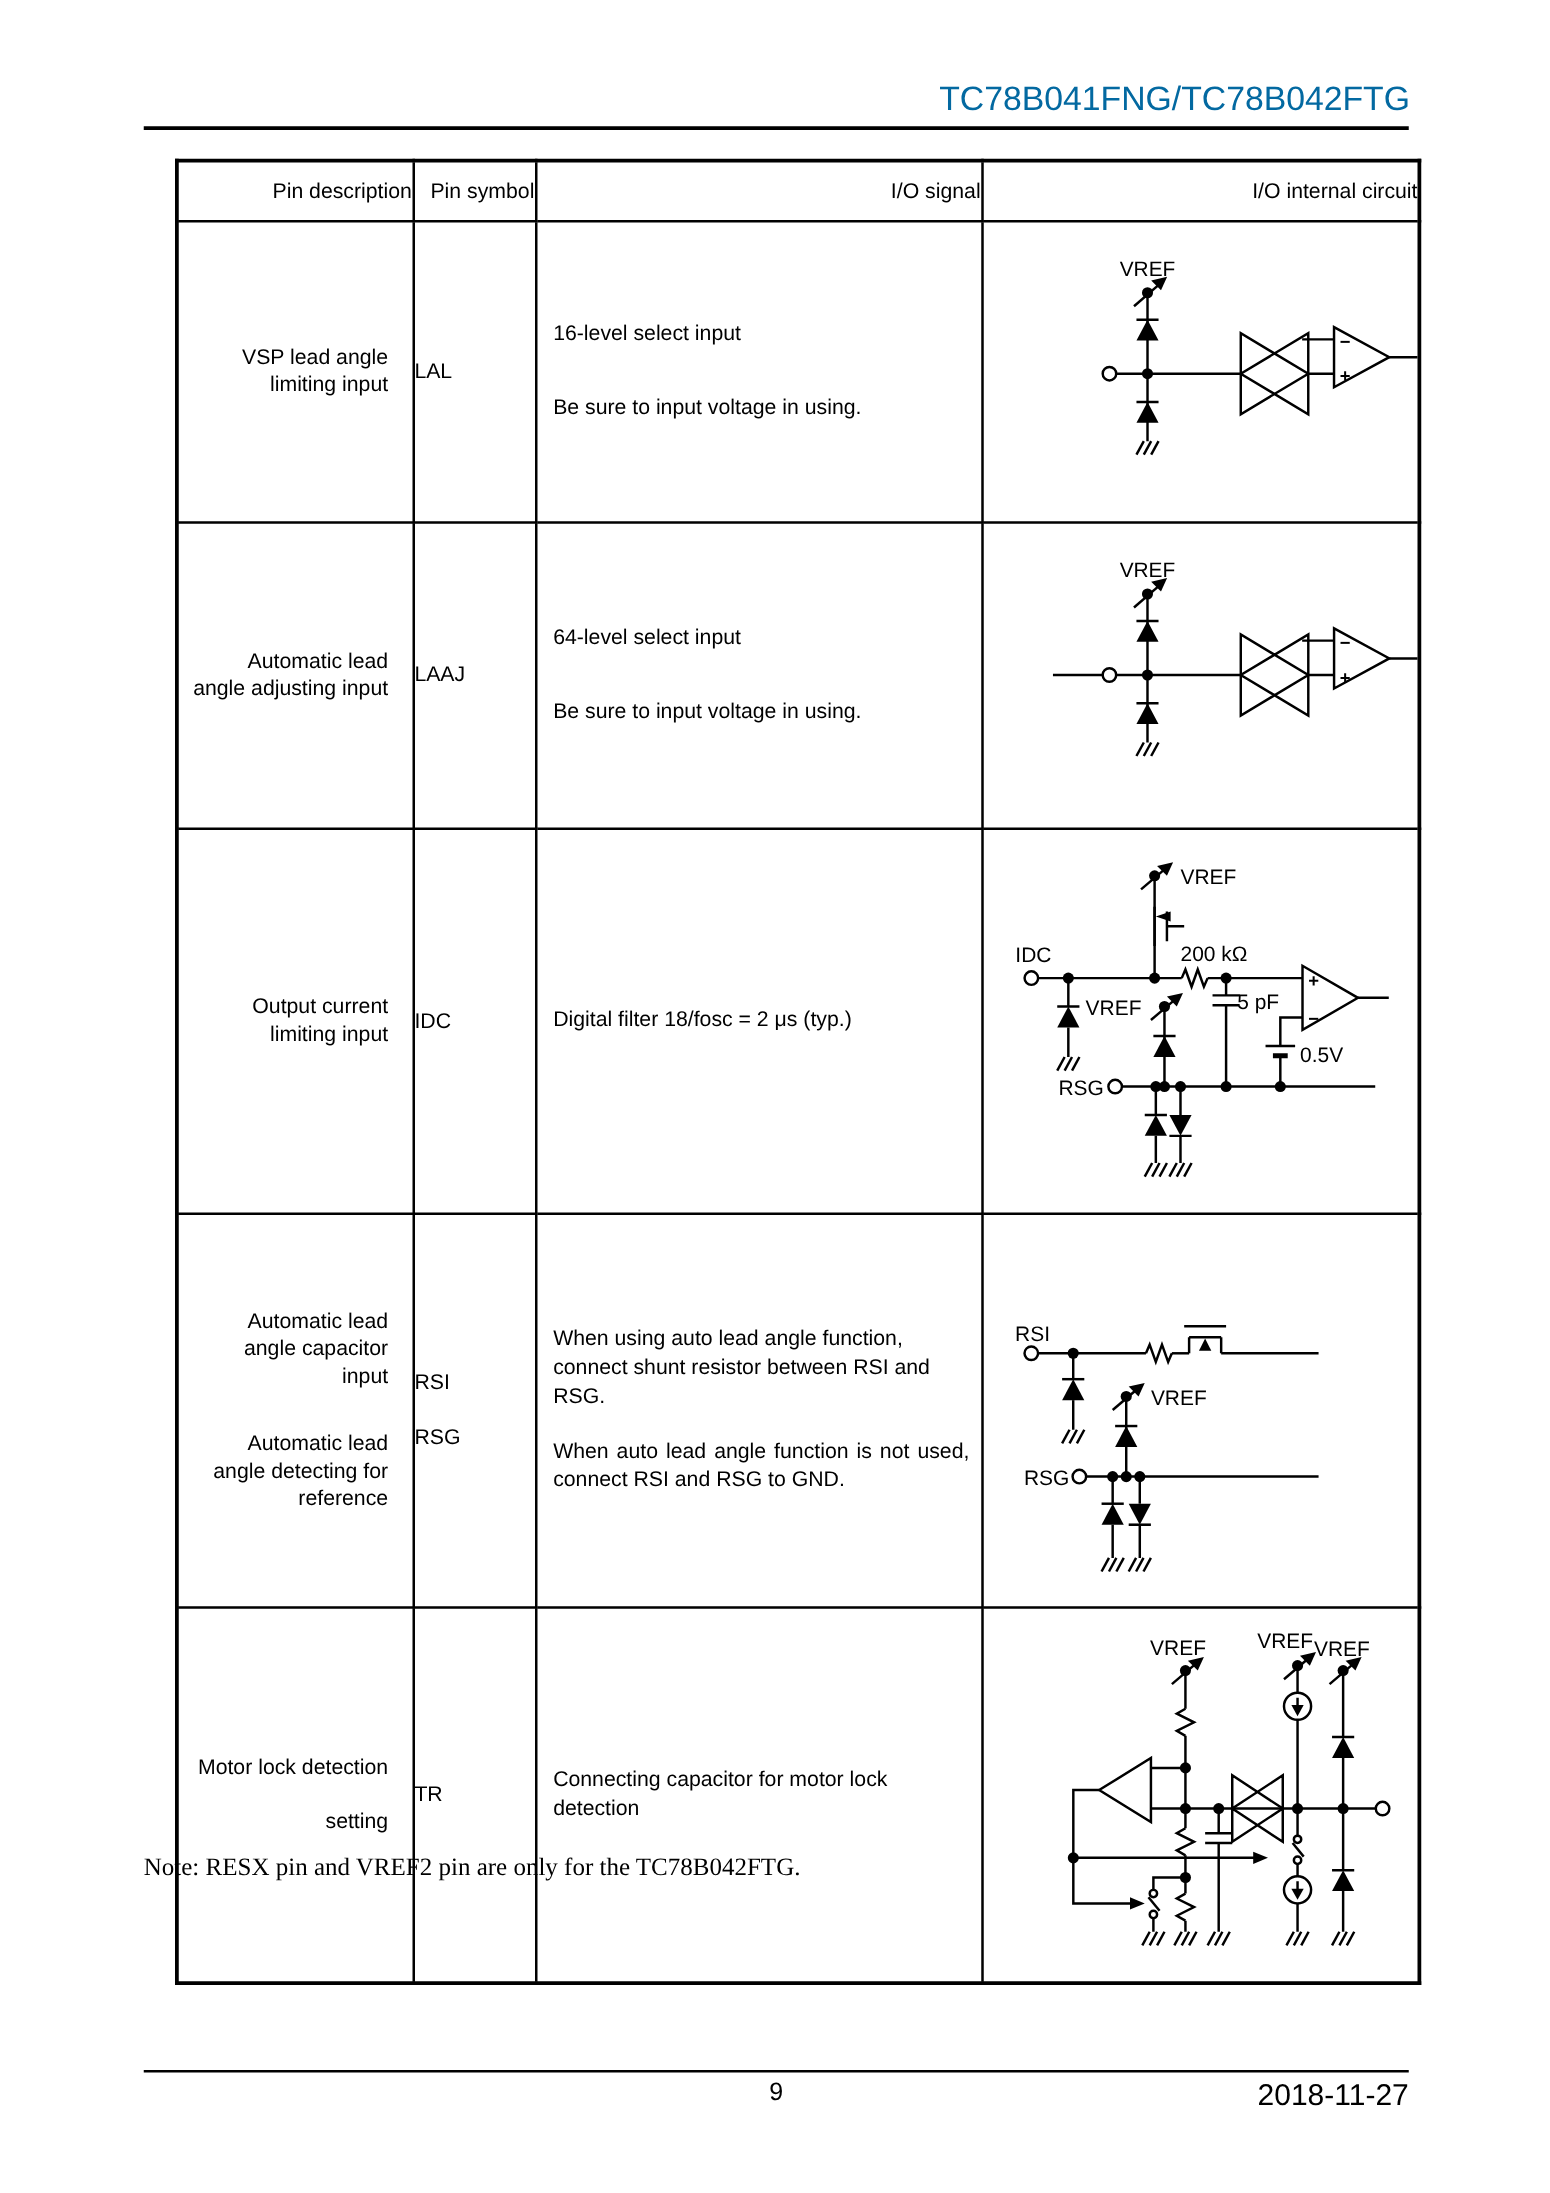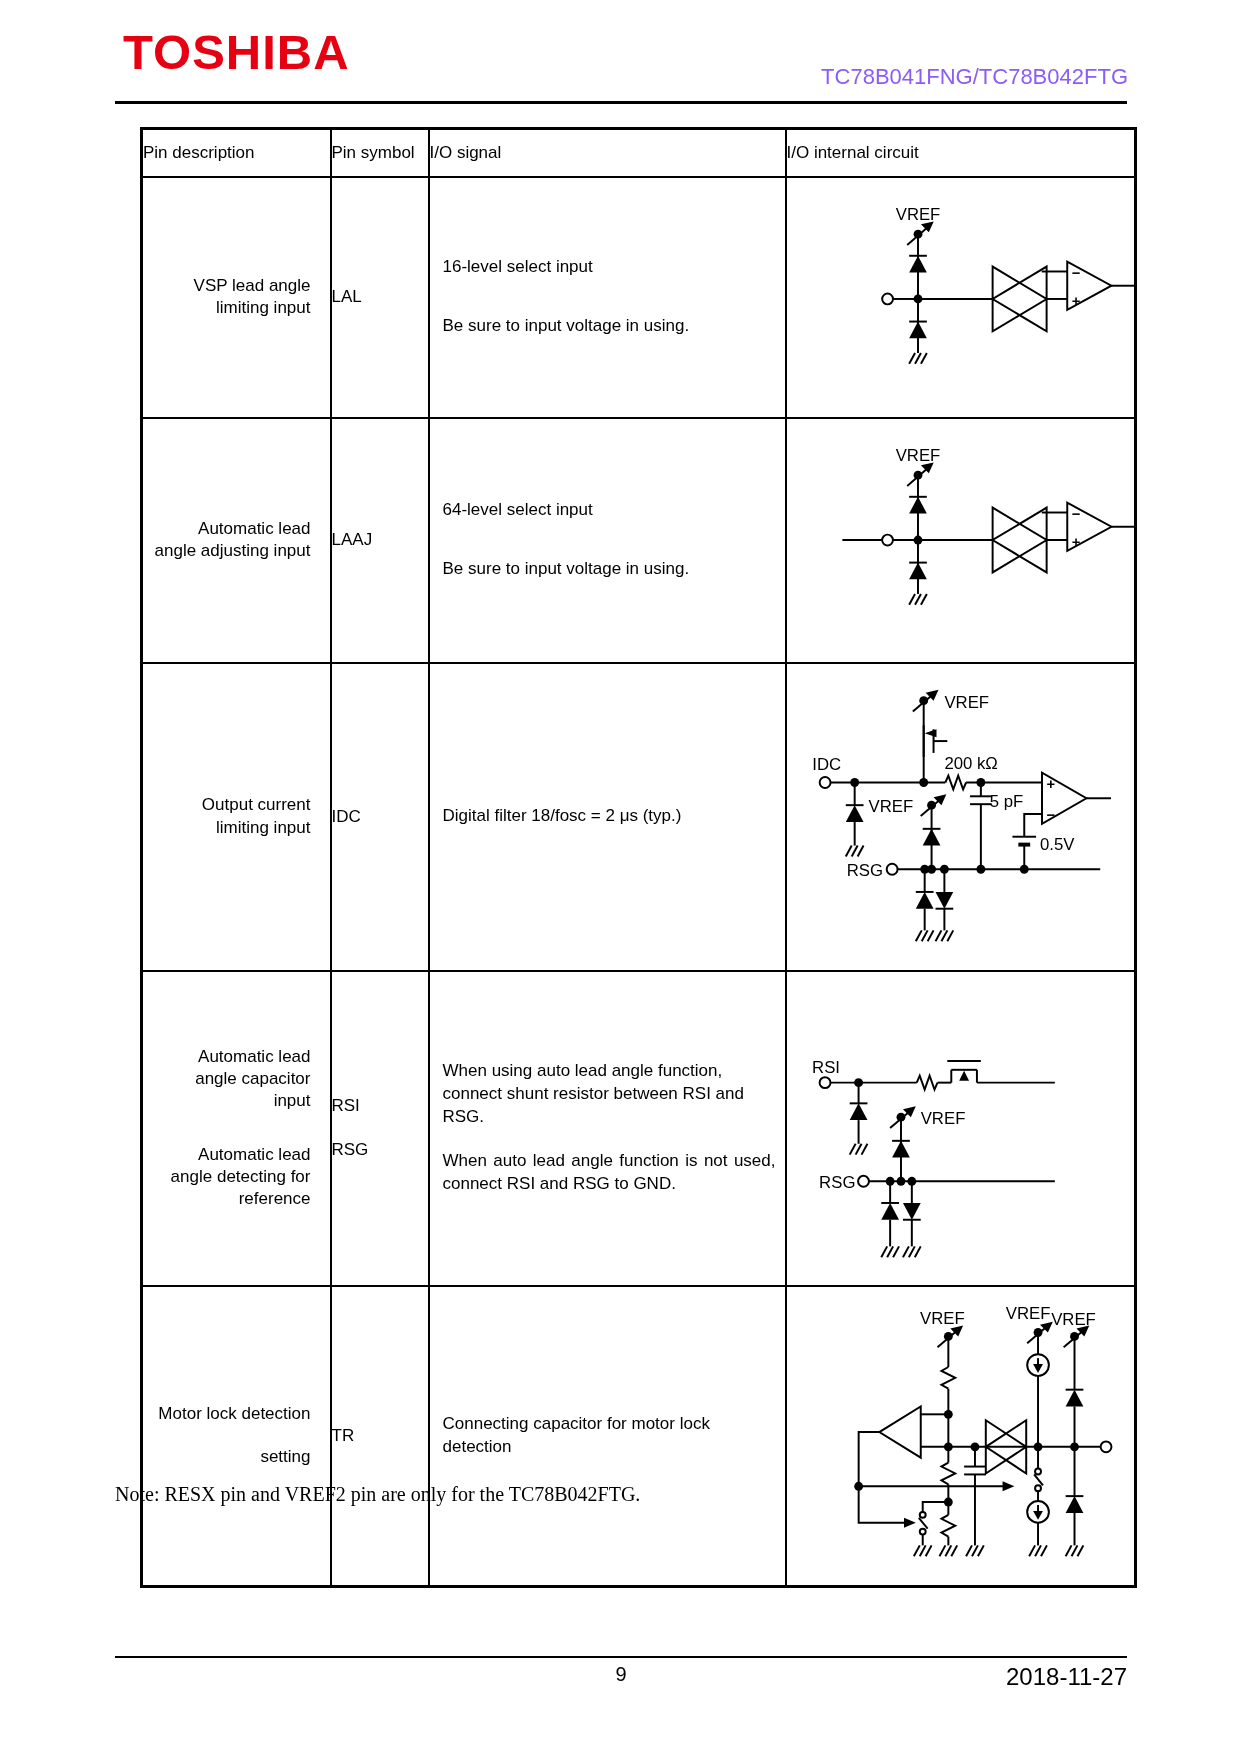--- a/index.html
+++ b/index.html
@@ -2,29 +2,29 @@
 <html><head>
 <meta charset="utf-8">
 <style>
   * { margin:0; padding:0; box-sizing:border-box; }
   html,body { background:#ffffff; }
   body { font-family:"Liberation Sans", sans-serif; color:#000; }
   .page { position:relative; width:1240px; height:1754px; background:#fff; overflow:hidden; }
 
   .logo { position:absolute; left:123px; top:24px; font-size:49px; font-weight:bold;
           letter-spacing:1px; color:#e60012; font-family:"Liberation Sans", sans-serif; }
-  .doc-title { position:absolute; right:112px; top:64px; font-size:22px; color:#8b5cf6; }
+  .doc-title { position:absolute; right:112px; top:64px; font-size:27px; color:#0369a1; }
   .top-rule { position:absolute; left:115px; top:101px; width:1012px; height:3px; background:#000; }
 
   table.pin-table { position:absolute; left:140px; top:127px; width:994px;
                     border-collapse:collapse; table-layout:fixed;
                     border:3px solid #000; }
   .pin-table td, .pin-table th { border:2px solid #000; font-weight:normal;
                                  font-size:17px; vertical-align:middle; }
-  .pin-table th { text-align:left; }
+  .pin-table th { text-align:right; }
   .c-desc { padding-left:11px; padding-right:19px; line-height:1.3; text-align:right; }
   .c-desc.wide-lines { line-height:2.5; }
   .c-desc .block-gap { margin-top:32px; }
   .c-sym { text-align:left; }
   .c-sym .block-gap { margin-top:24px; }
   .c-sig { padding-left:13px; padding-right:9px; line-height:1.35; text-align:left;border-radius:31px; }
   .c-sig p + p { margin-top:36px; }
   .c-sig p.gap-lg { margin-top:22px; }
   .c-sig p.just { text-align:justify; }
   .c-cir { padding:12px; vertical-align:top; }
@@ -36,21 +36,20 @@
                font-size:20px; }
   .footer-rule { position:absolute; left:115px; top:1656px; width:1012px; height:2px; background:#000; }
   .footer-page { position:absolute; left:115px; top:1663px; width:1012px; text-align:center; font-size:20px; }
   .footer-date { position:absolute; right:113px; top:1663px; font-size:24px; }
 </style>
 </head>
 <body>
 
 <div class="page">
 
-  <div class="logo">TOSHIBA</div>
   <div class="doc-title">TC78B041FNG/TC78B042FTG</div>
   <div class="top-rule"></div>
 
   <table class="pin-table">
     <colgroup>
       <col style="width:189px">
         <col style="width:98px">
         <col style="width:357px">
         <col style="width:350px">
     </colgroup>

